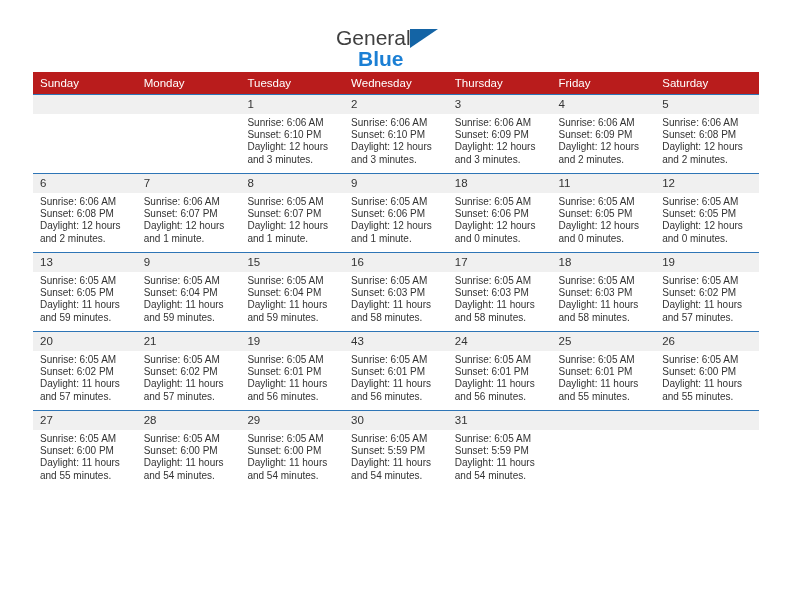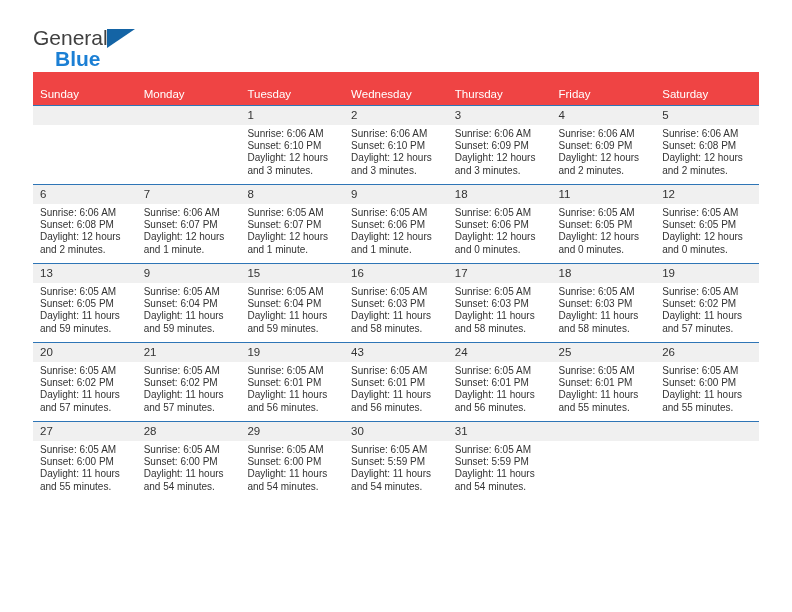--- a/index.html
+++ b/index.html
@@ -20,21 +20,21 @@
     box-sizing: border-box;
     padding: 0 33px;
   }
 
   
   .top {
     height: 72px;
     position: relative;
     display: flex;
     align-items: flex-start;
-    justify-content: space-between;
+    justify-content: center;
   }
   .logo {
     position: relative;
     margin-top: 26px;
     width: 120px;
     height: 46px;
   }
   .logo-general {
     position: absolute;
     left: 0;
@@ -80,26 +80,26 @@
     white-space: nowrap;
   }
 
   
   .cal {
     width: 726px;
     border-collapse: collapse;
     table-layout: fixed;
   }
   .cal th {
-    background: #ef4444;
+    background: #b91c1c;
     color: #ffffff;
     font-size: 11.5px;
     font-weight: normal;
     text-align: left;
-    padding: 16px 0 5px 7px;
+    padding: 5px 0 5px 7px;
     height: 12px;
     border: none;
   }
   .cal td {
     vertical-align: top;
     padding: 0;
     border-top: 1.3px solid #2e75b6;
     border-right: none;
     background: #ffffff;
     height: 78px;

